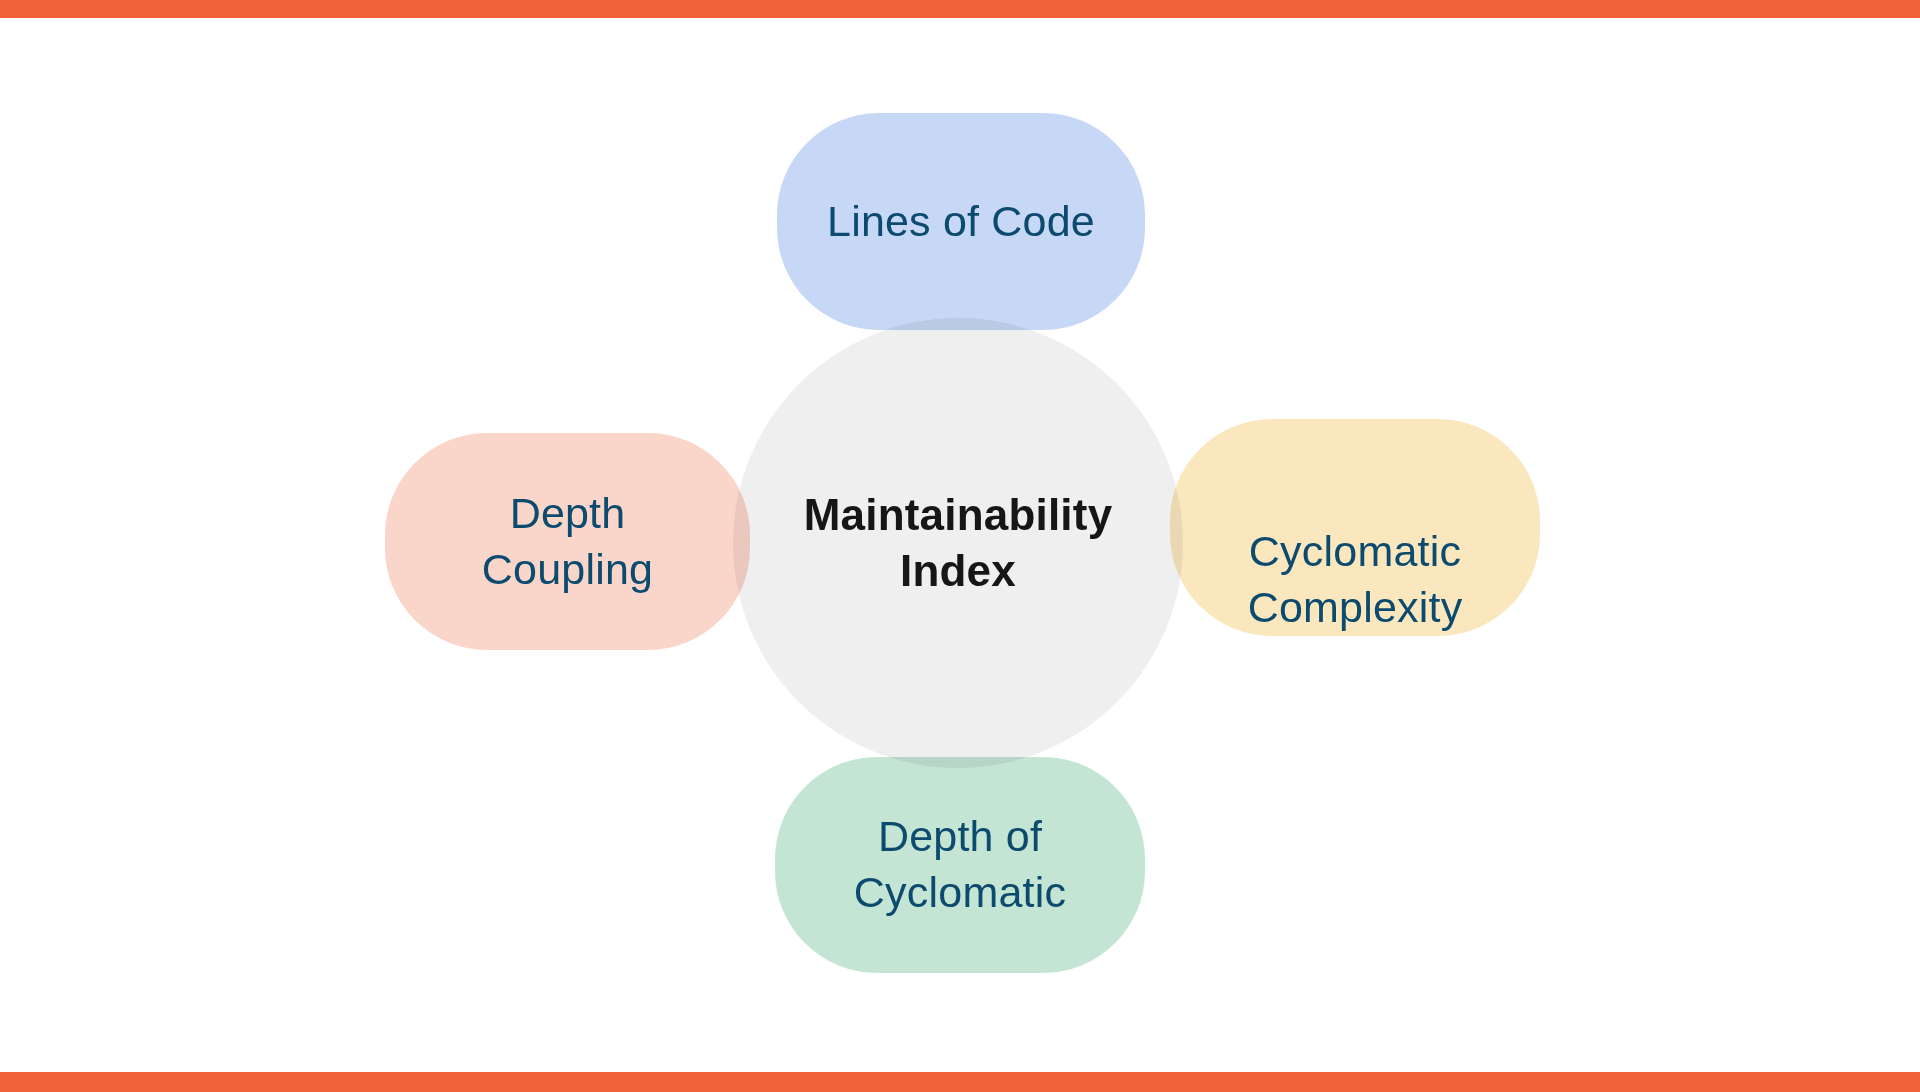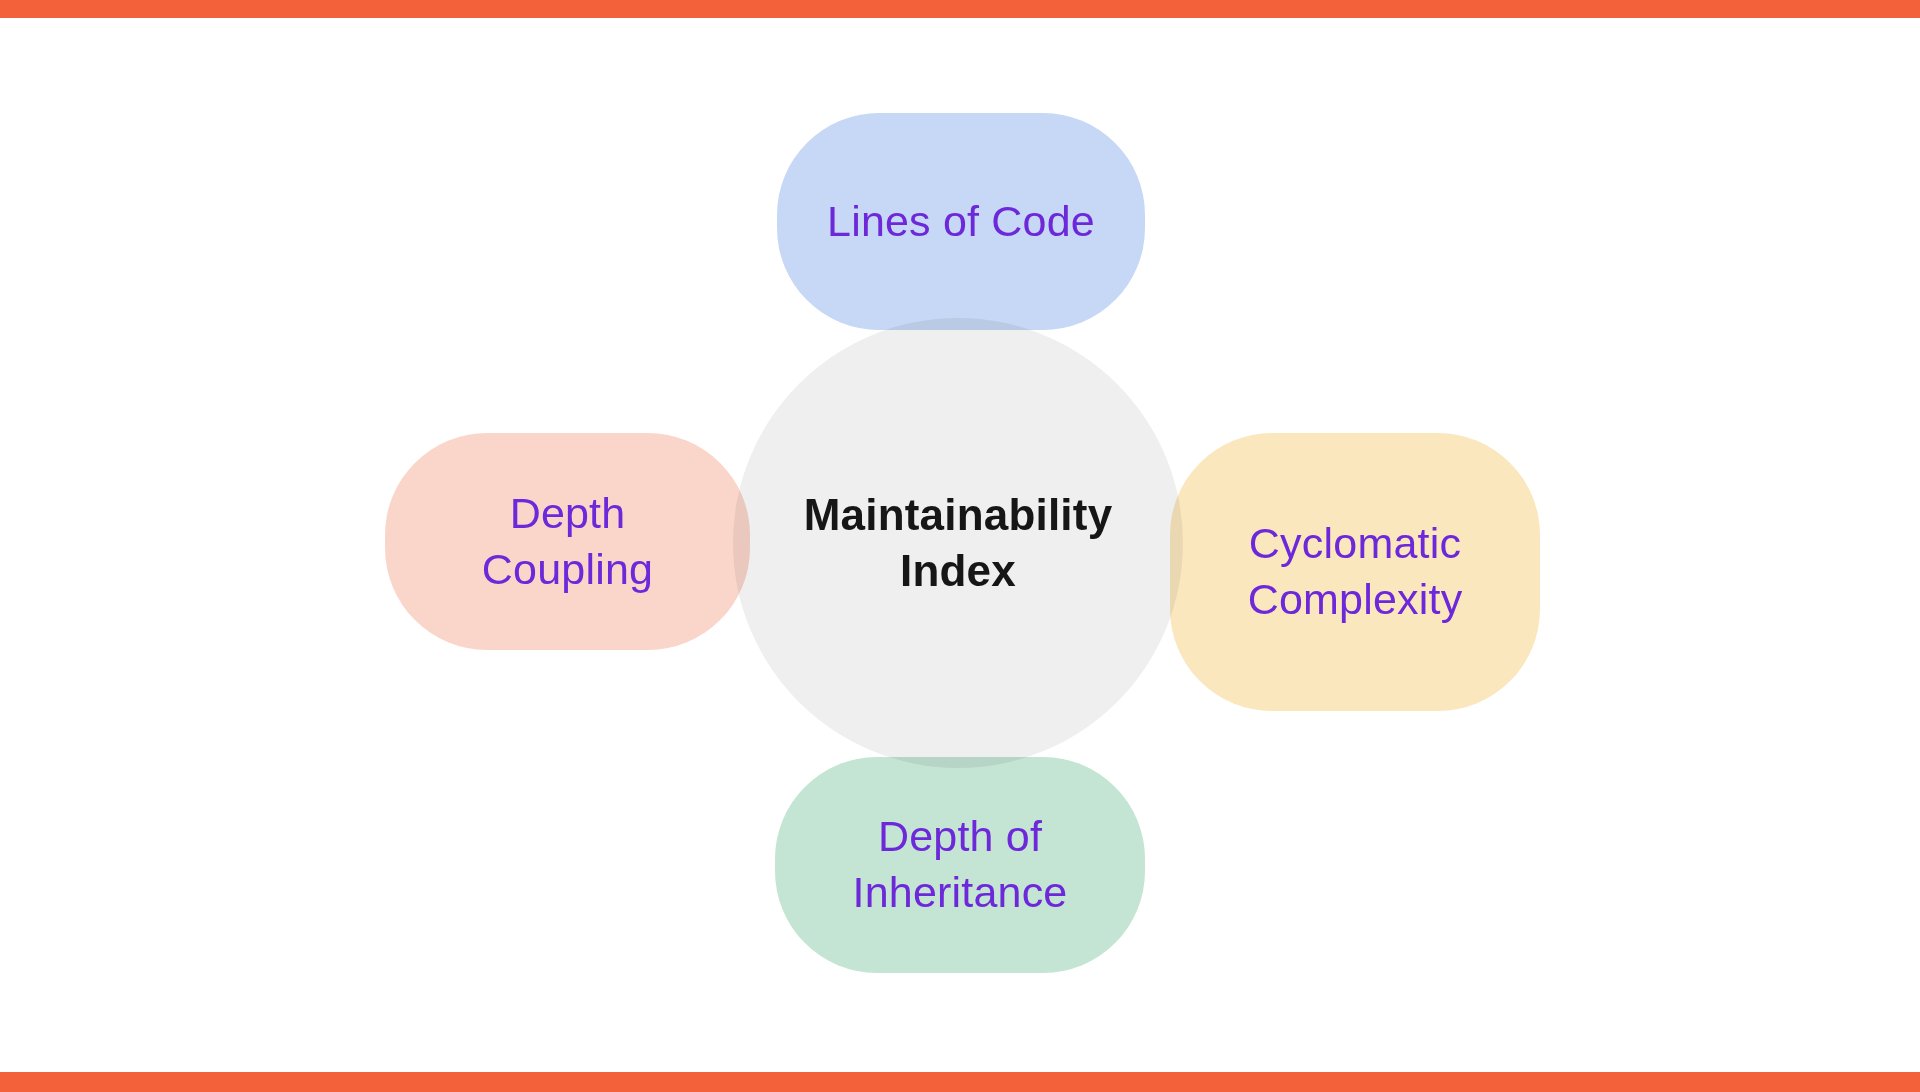--- a/index.html
+++ b/index.html
@@ -50,26 +50,26 @@
     align-items: center;
     justify-content: center;
     text-align: center;
     border-radius: 102px;
     mix-blend-mode: multiply;
   }
   .pill-label {
     font-size: 43px;
     line-height: 1.3;
     font-weight: 400;
-    color: #6d28d9;
+    color: #0c4a6e;
     letter-spacing: 0.2px;
   }
   .pill.top    { left: 777px;  top: 113px; width: 368px; height: 217px; }
   .pill.left   { left: 385px;  top: 433px; width: 365px; height: 217px; }
-  .pill.right  { left: 1170px; top: 433px; width: 370px; height: 278px; }
+  .pill.right  { left: 1170px; top: 419px; width: 370px; height: 217px; align-items: flex-end; }
   .pill.bottom { left: 775px;  top: 757px; width: 370px; height: 216px; }
 
   .pill.top    .pill-label { max-width: 340px; }
   .pill.left   .pill-label { max-width: 260px; }
   .pill.right  .pill-label { max-width: 310px; }
   .pill.bottom .pill-label { max-width: 300px; }
 </style>
 </head>
 <body>
 
@@ -87,18 +87,18 @@
 
   <div class="pill left" style="background-color: rgb(250, 214, 202);">
     <div class="pill-label">Depth Coupling</div>
   </div>
 
   <div class="pill right" style="background-color: rgb(250, 231, 190);">
     <div class="pill-label">Cyclomatic Complexity</div>
   </div>
 
   <div class="pill bottom" style="background-color: rgb(196, 228, 212);">
-    <div class="pill-label">Depth of Inheritance</div>
+    <div class="pill-label">Depth of Cyclomatic</div>
   </div>
 
   <div class="accent-bar bottom" style="background-color: rgb(242, 97, 57);"></div>
 
 </div>
 
 </body></html>

